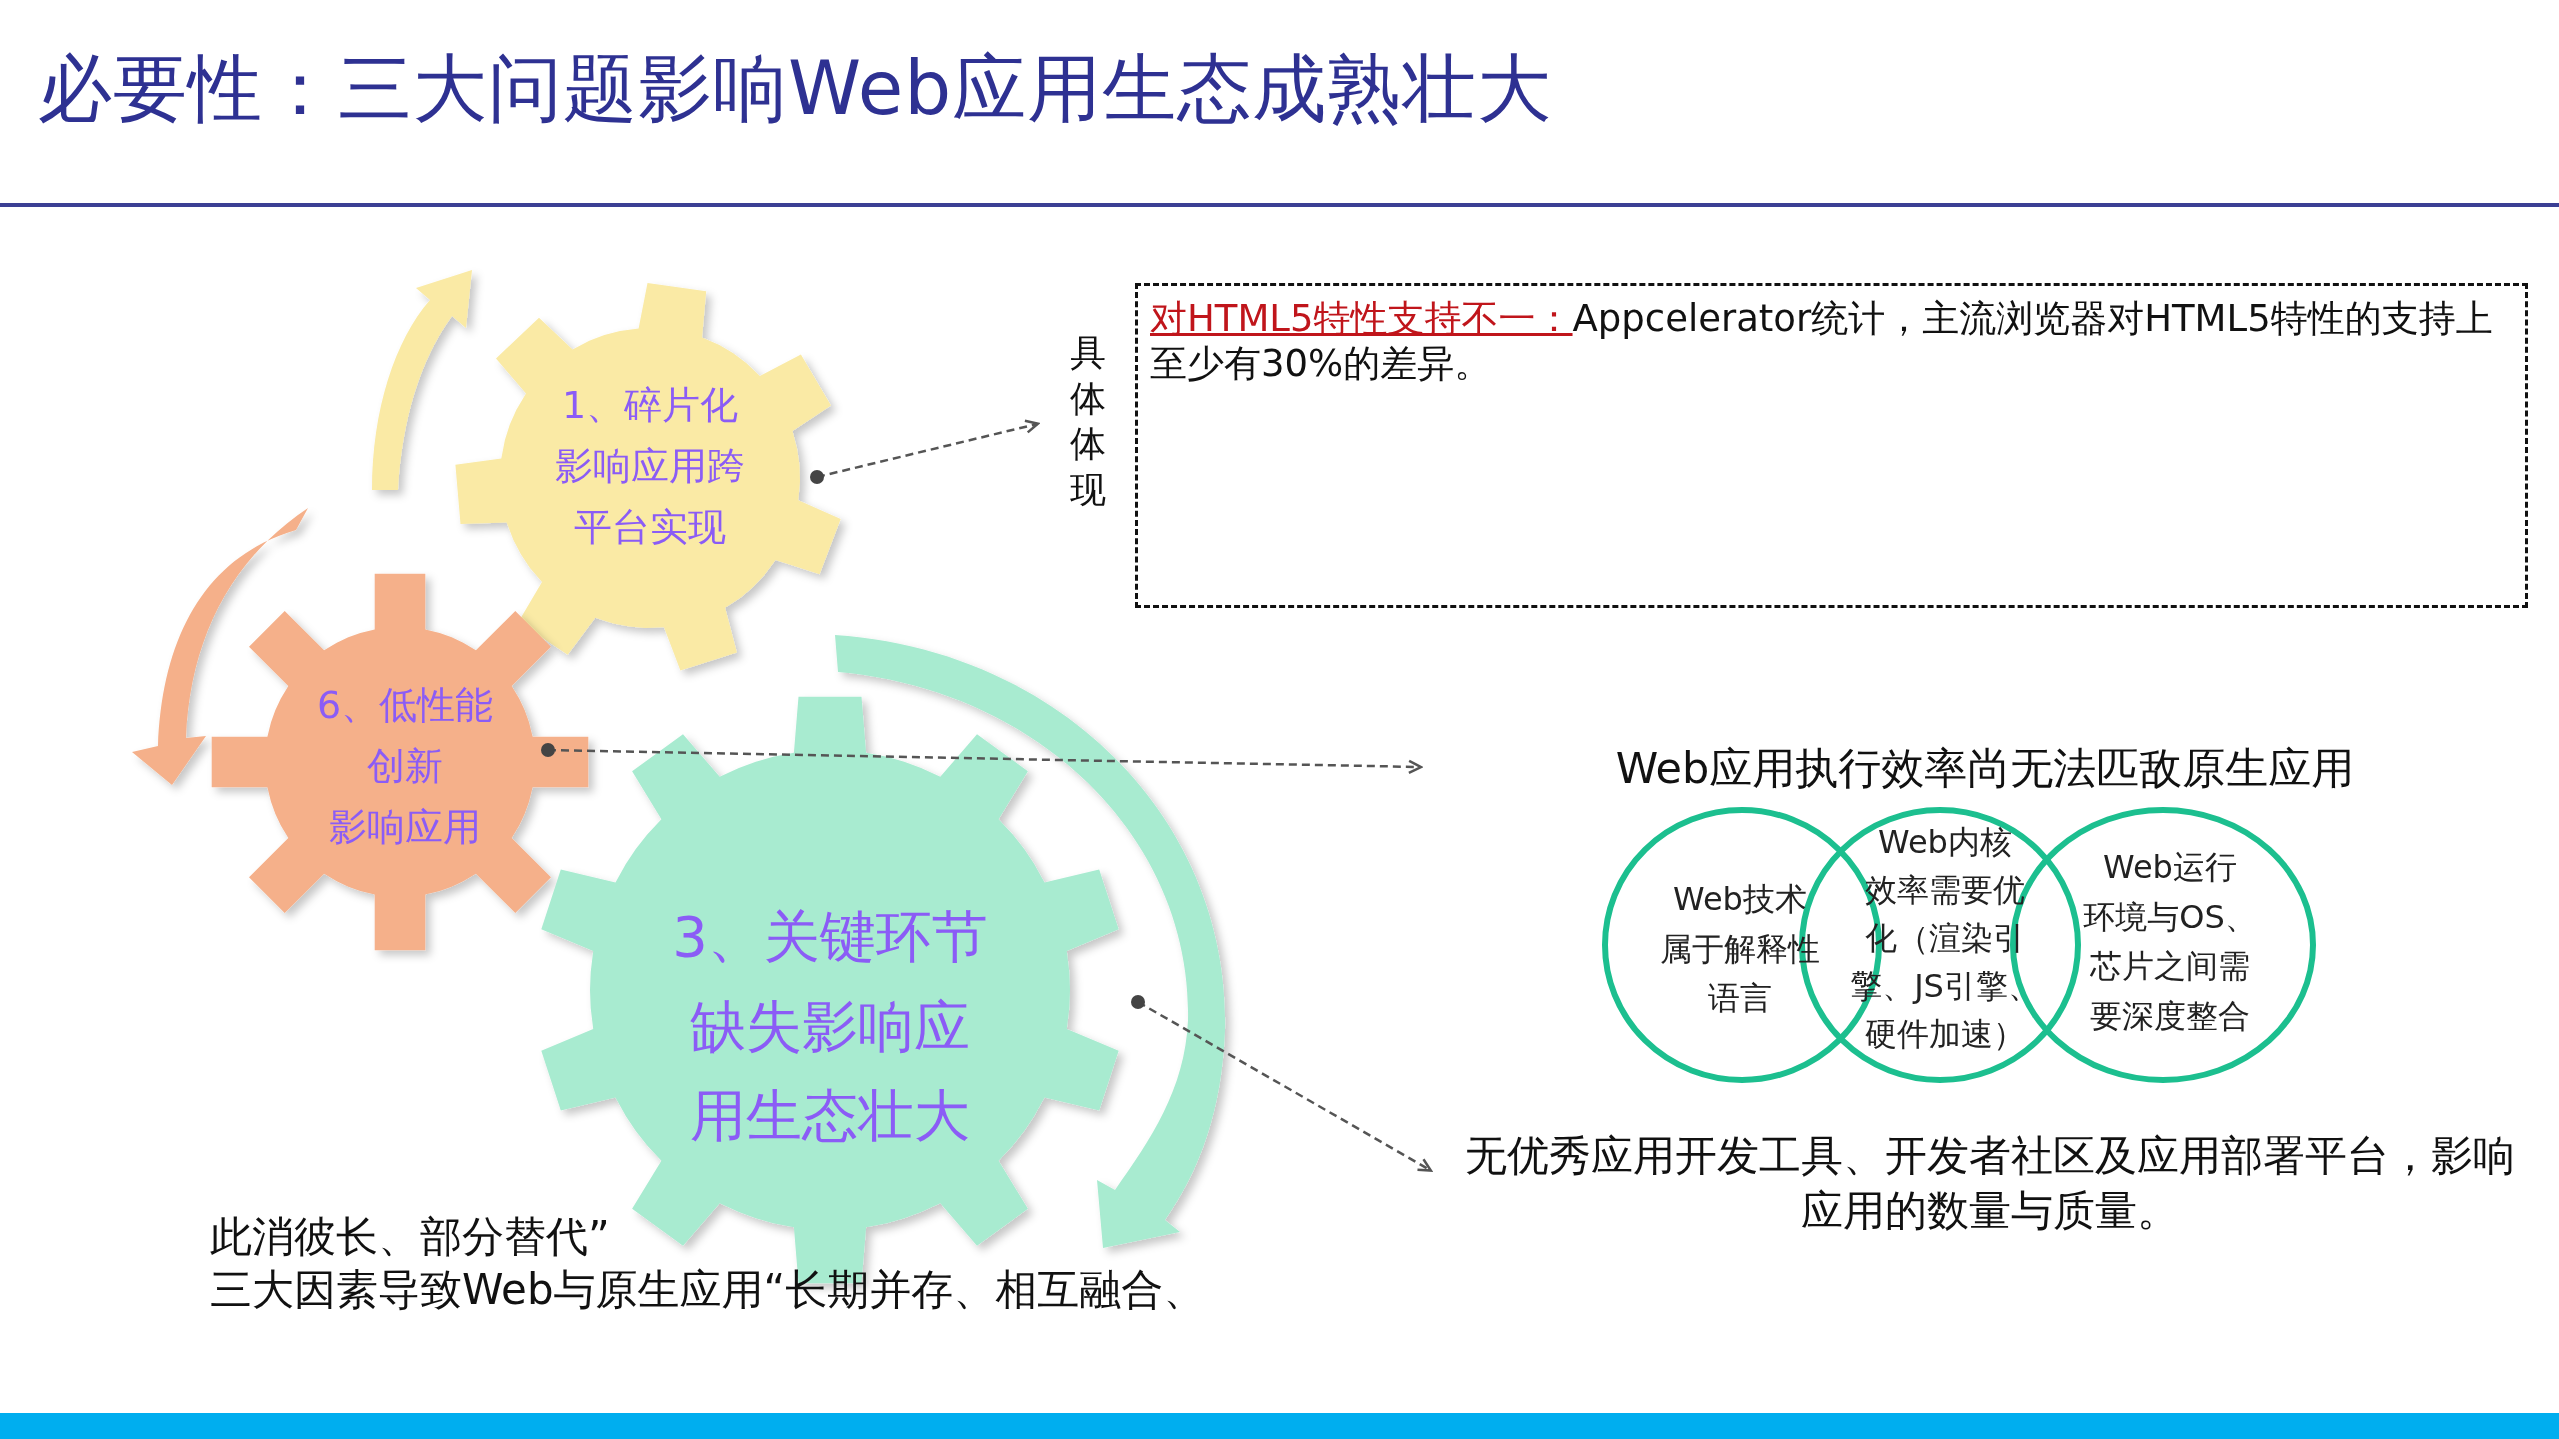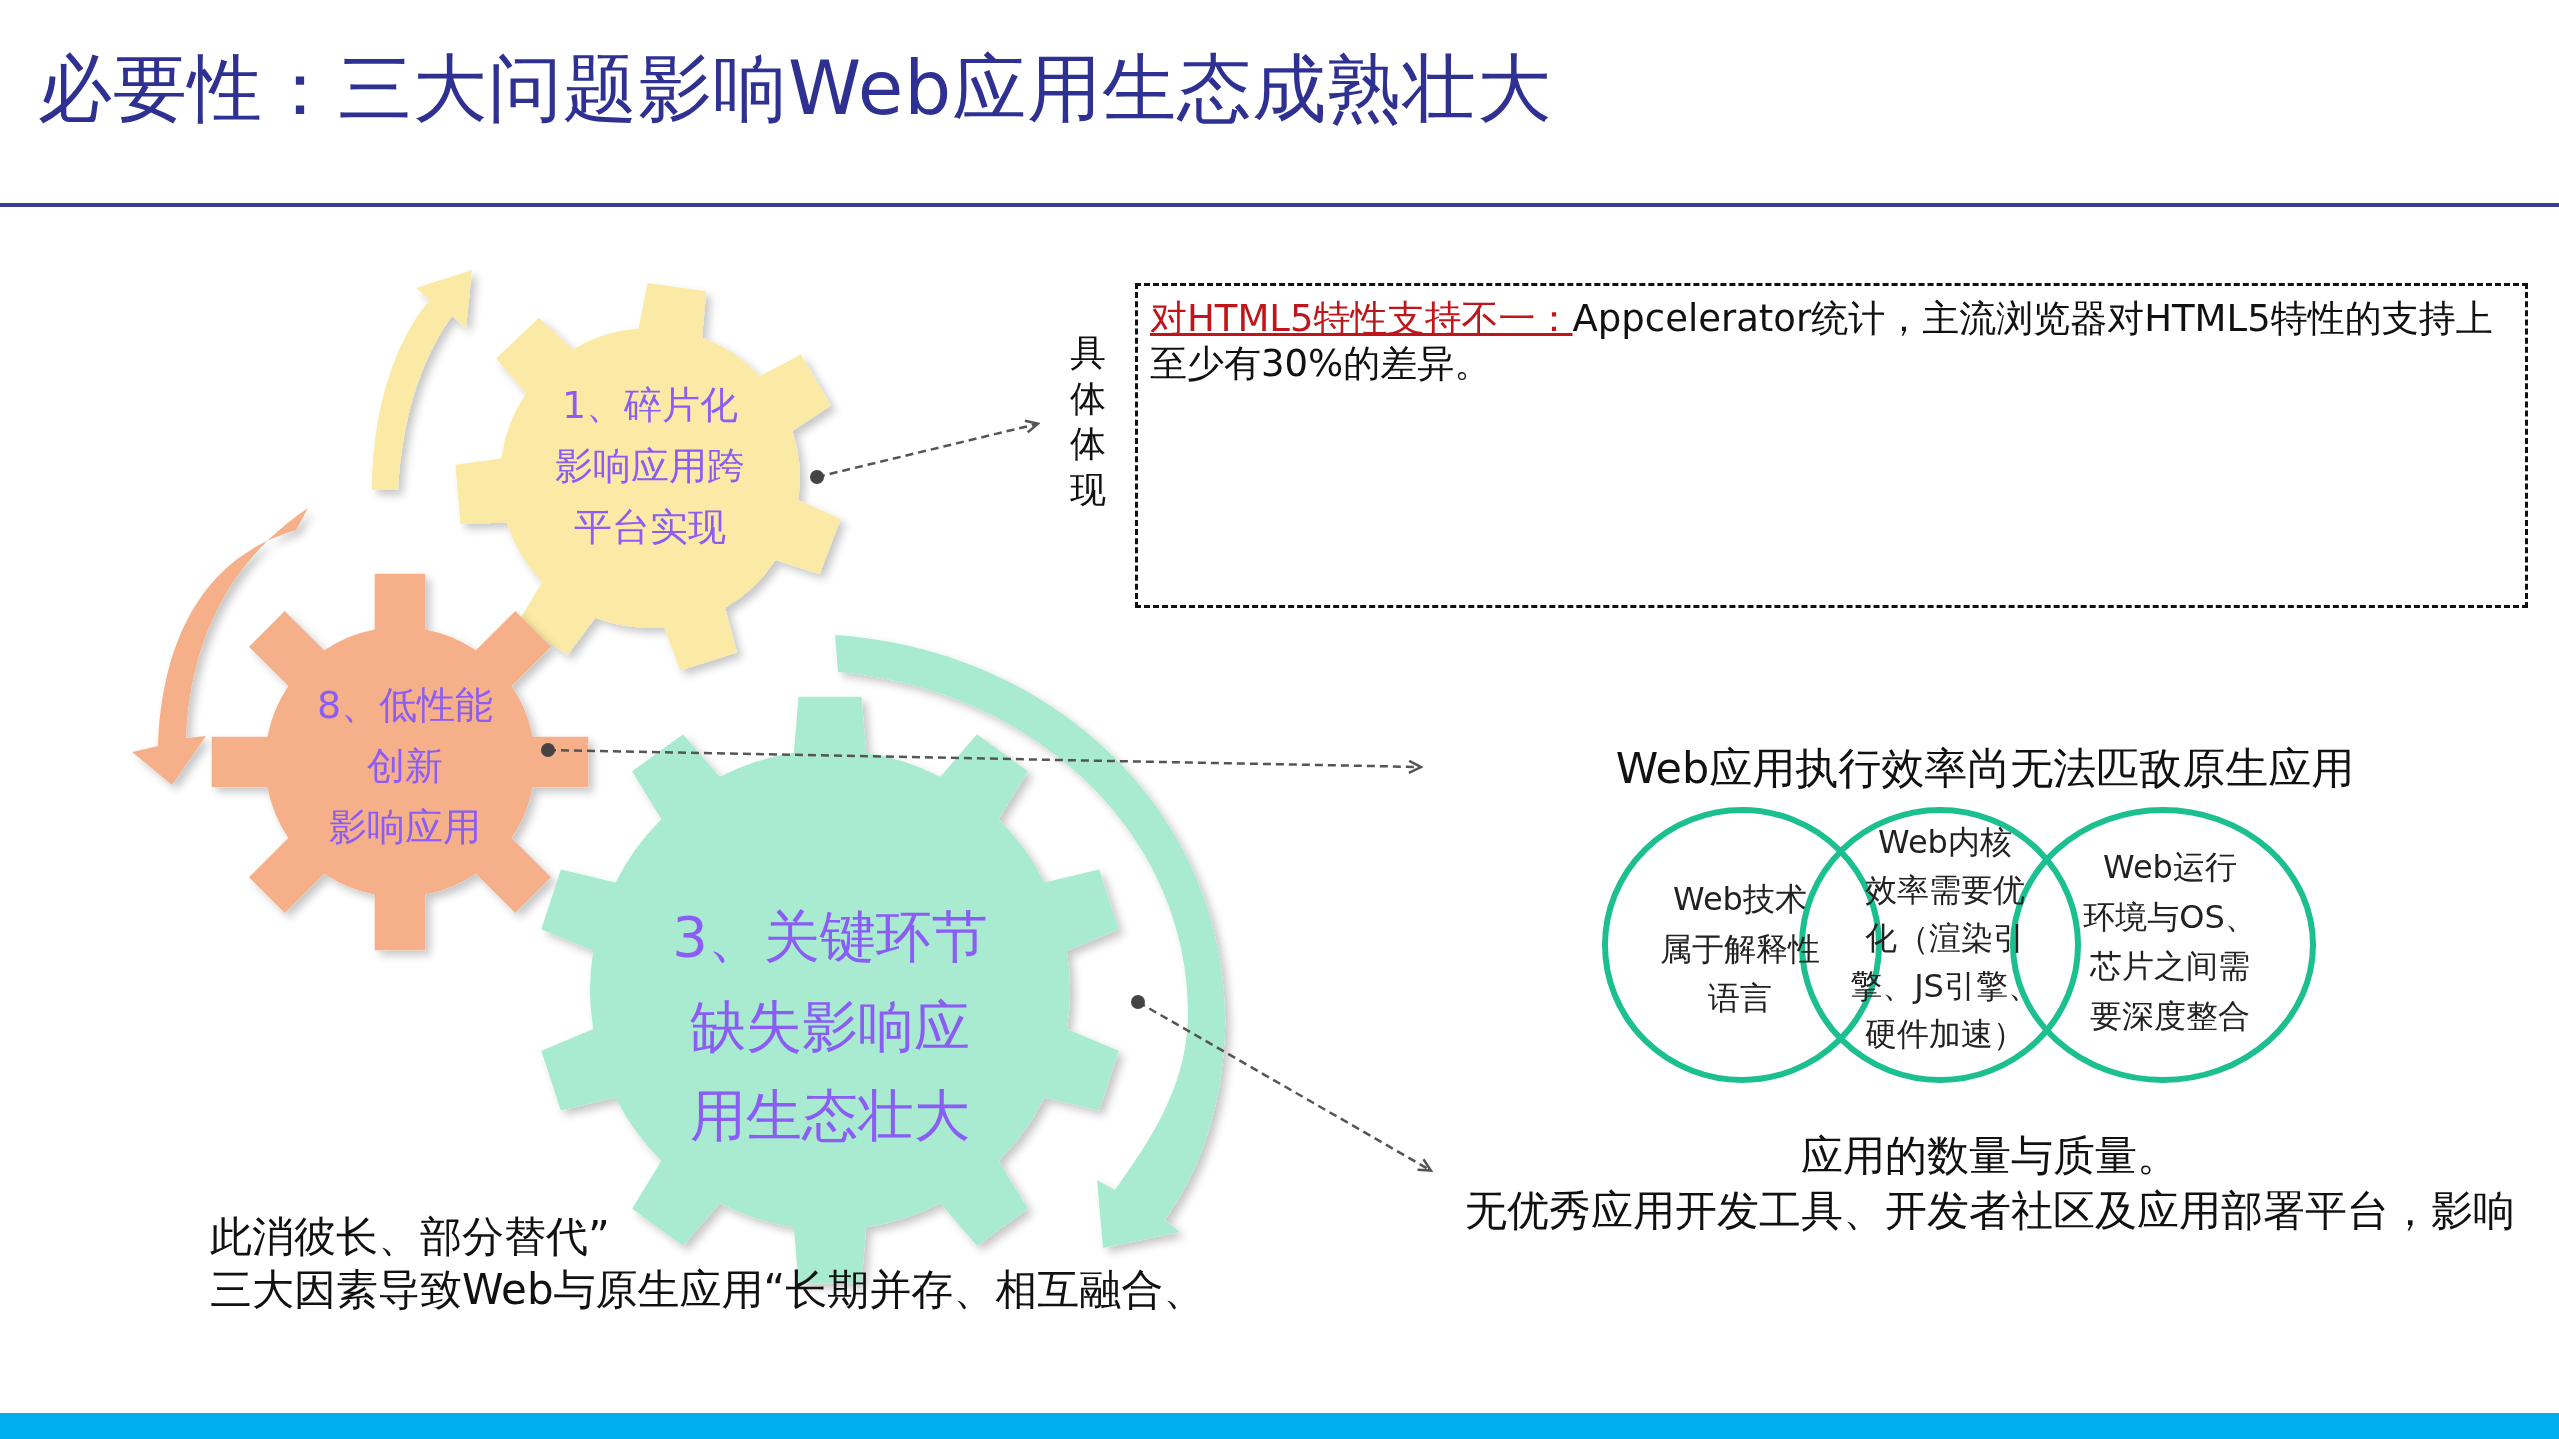--- a/index.html
+++ b/index.html
@@ -79,21 +79,21 @@
     <ellipse cx="2163" cy="945" rx="150" ry="135"></ellipse>
   </g>
 </svg>
 
 <div class="gear-label" id="g1-label">
   <div>1、碎片化</div>
   <div>影响应用跨</div>
   <div>平台实现</div>
 </div>
 <div class="gear-label" id="g2-label">
-  <div>8、低性能</div>
+  <div>6、低性能</div>
   <div>创新</div>
   <div>影响应用</div>
 </div>
 <div class="gear-label" id="g3-label">
   <div>3、关键环节</div>
   <div>缺失影响应</div>
   <div>用生态壮大</div>
 </div>
 
 <div class="abs" id="side-label">
@@ -121,22 +121,22 @@
   <div>硬件加速）</div>
 </div>
 <div class="venn-text" id="v3">
   <div>Web运行</div>
   <div>环境与OS、</div>
   <div>芯片之间需</div>
   <div>要深度整合</div>
 </div>
 
 <div class="abs" id="tools-text">
+  <div>无优秀应用开发工具、开发者社区及应用部署平台，影响</div>
   <div>应用的数量与质量。</div>
-  <div>无优秀应用开发工具、开发者社区及应用部署平台，影响</div>
 </div>
 
 <div class="abs" id="conclusion">
   <div>此消彼长、部分替代”</div>
   <div>三大因素导致Web与原生应用“长期并存、相互融合、</div>
 </div>
 
 <div class="abs" id="bottom-bar"></div>
 
 </body></html>

